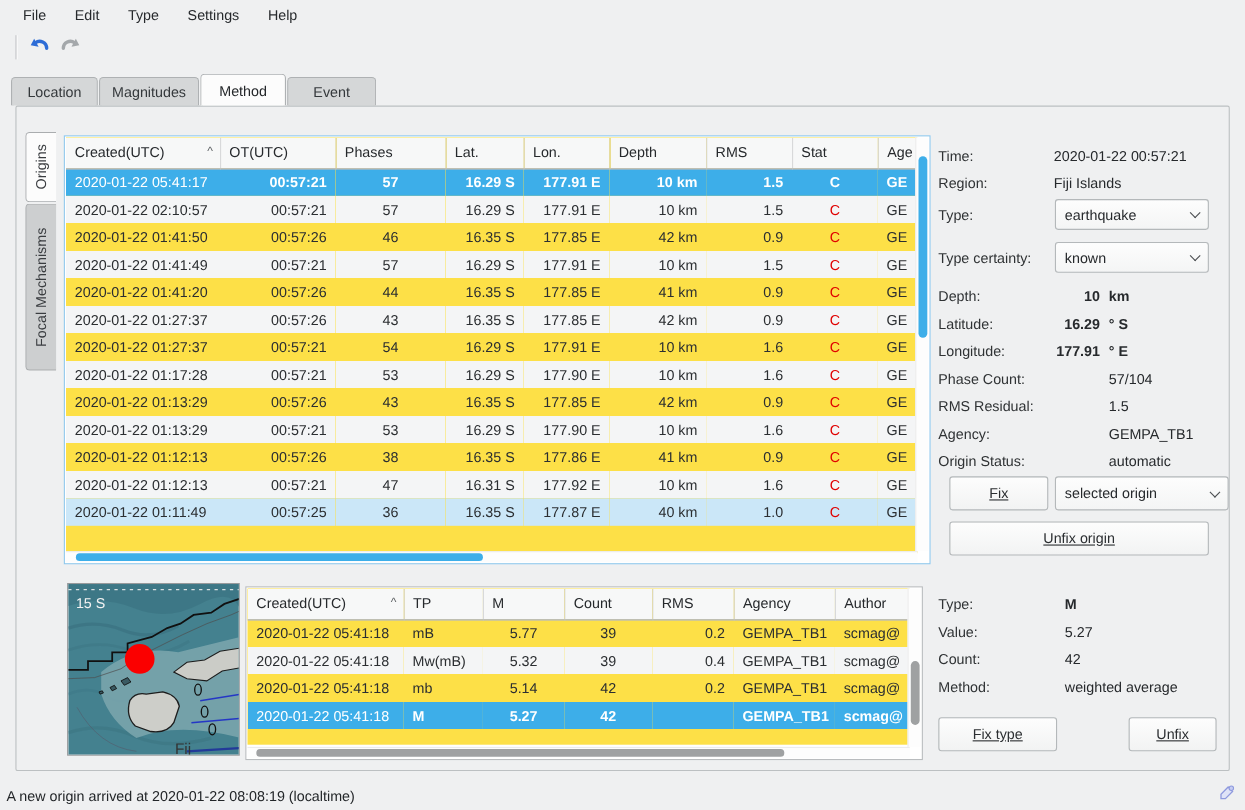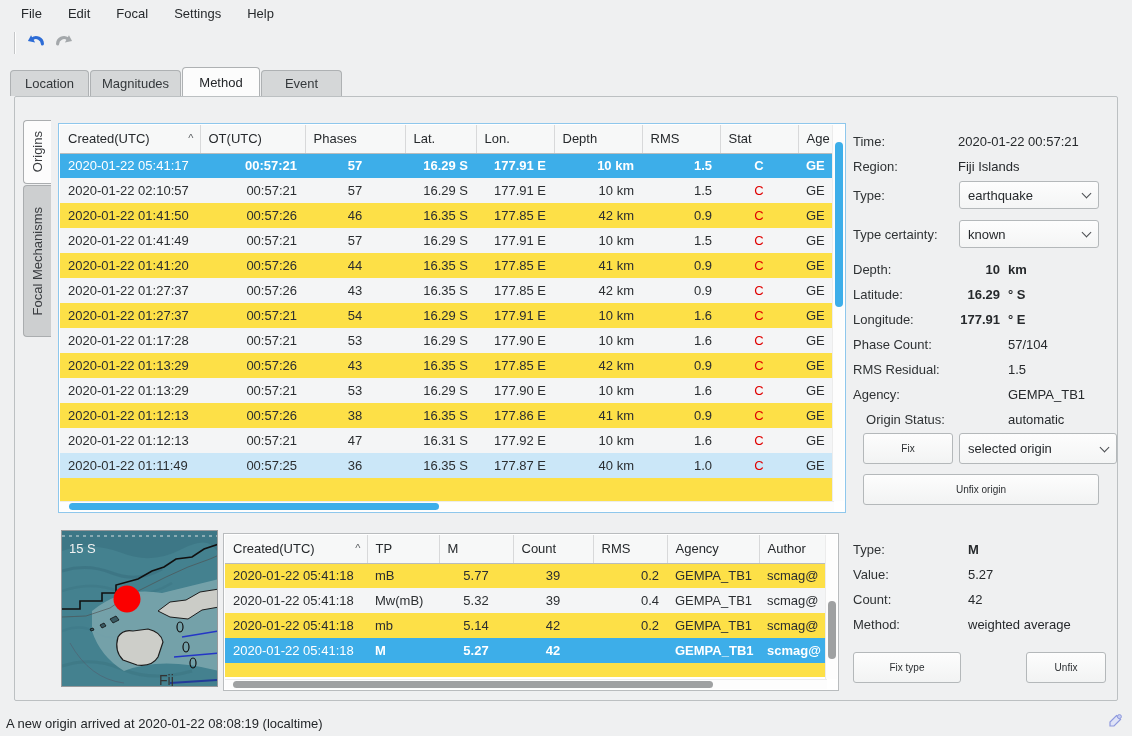--- a/index.html
+++ b/index.html
@@ -98,22 +98,22 @@
   .info-row { position:absolute; left:0; display:flex; align-items:center; height:20px; }
   .ilabel { display:inline-block; width:105px; color:#2f3234; }
   .ivalue { color:#26292c; }
   .num { display:inline-block; width:42px; text-align:right; font-weight:bold; }
   .unit { display:inline-block; margin-left:8px; font-weight:bold; }
   .far  { margin-left:50px; }
   .bold { font-weight:bold; }
 
   .btn {
     position:absolute; background:linear-gradient(#fdfdfd,#f2f3f3);
-    border:1px solid #b4b8ba; border-radius:3px; color:#2b2e31; font-size:10px;
-    display:flex; align-items:center; justify-content:center; cursor:default;
+    border:1px solid #b4b8ba; border-radius:3px; color:#2b2e31; font-size:13px;
+    display:flex; align-items:center; justify-content:center; cursor:default;text-decoration:underline;
   }
   .combo {
     position:absolute; background:linear-gradient(#fdfdfd,#f4f5f5);
     border:1px solid #b4b8ba; border-radius:3px; color:#26292c; font-size:13px;
     display:flex; align-items:center; padding:0 8px; cursor:default;
   }
   .chev { width:7px; height:7px; border-right:1.4px solid #4a4d50; border-bottom:1.4px solid #4a4d50; transform:rotate(45deg); margin-left:auto; margin-top:-3px; }
 
   
   .map { position:absolute; left:46px; top:433px; width:157px; height:157px; border:1px solid #97999b; overflow:hidden; }
@@ -123,21 +123,21 @@
   .status-icon { position:absolute; right:8px; bottom:3px; }
 </style>
 </head>
 <body>
 
 <div id="app">
 
   <div class="menubar">
     <span class="menu-item">File</span>
     <span class="menu-item">Edit</span>
-    <span class="menu-item">Focal</span>
+    <span class="menu-item">Type</span>
     <span class="menu-item">Settings</span>
     <span class="menu-item">Help</span>
   </div>
 
   <div class="toolbar">
     <div class="tb-sep"></div>
     <div class="tb-btn">
       <span>
         <svg width="22" height="22" viewBox="0 0 24 24">
           <path d="M19 14 A 7 7 0 0 0 7.8 8.6" fill="none" stroke="#2d6cd6" stroke-width="3.4" stroke-linecap="round"></path>
@@ -392,21 +392,21 @@
           <span class="ivalue far">57/104</span>
         </div>
       <div class="info-row" style="top:228px;">
           <span class="ilabel">RMS Residual:</span>
           <span class="ivalue far">1.5</span>
         </div>
       <div class="info-row" style="top:253px;">
           <span class="ilabel">Agency:</span>
           <span class="ivalue far">GEMPA_TB1</span>
         </div>
-      <div class="info-row" style="top:278px;text-align:center;">
+      <div class="info-row" style="top:278px;">
           <span class="ilabel">Origin Status:</span>
           <span class="ivalue far">automatic</span>
         </div>
 
       <button class="btn" style="left:10px; top:302px; width:90px; height:31px;">Fix</button>
       <div class="combo" style="left:106px; top:302px; width:158px; height:31px;gap:44px;">
         <span>selected origin</span>
         <span class="chev"></span>
       </div>
       <button class="btn" style="left:10px; top:343px; width:236px; height:31px;">Unfix origin</button>

